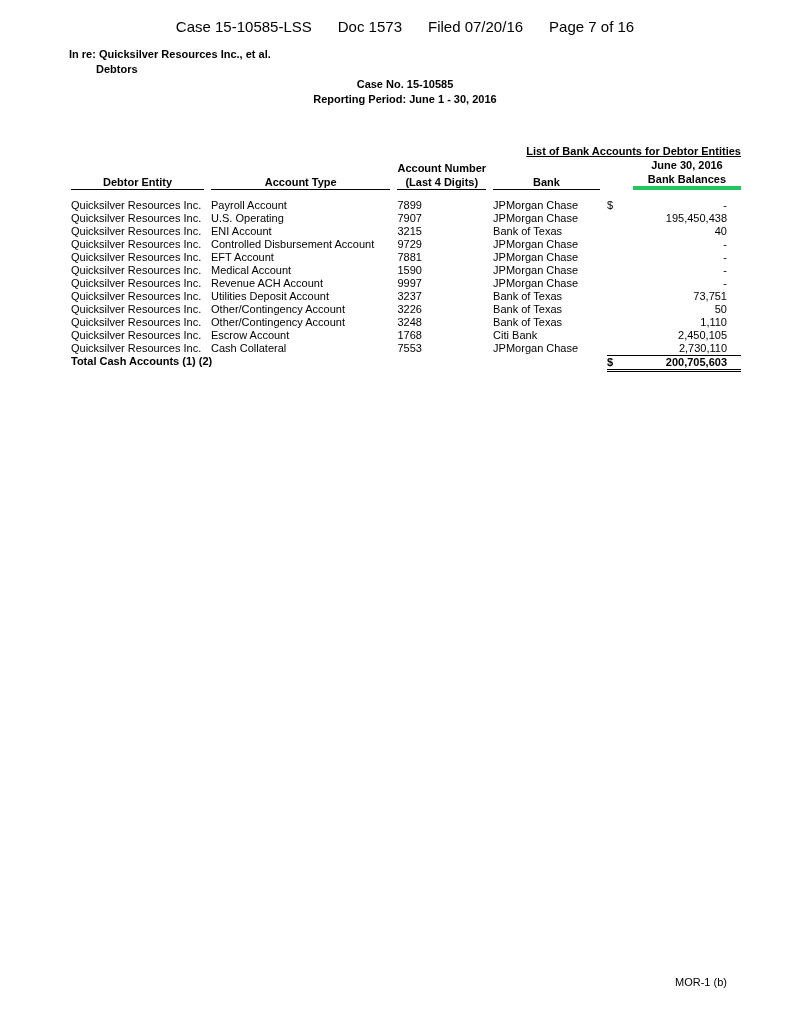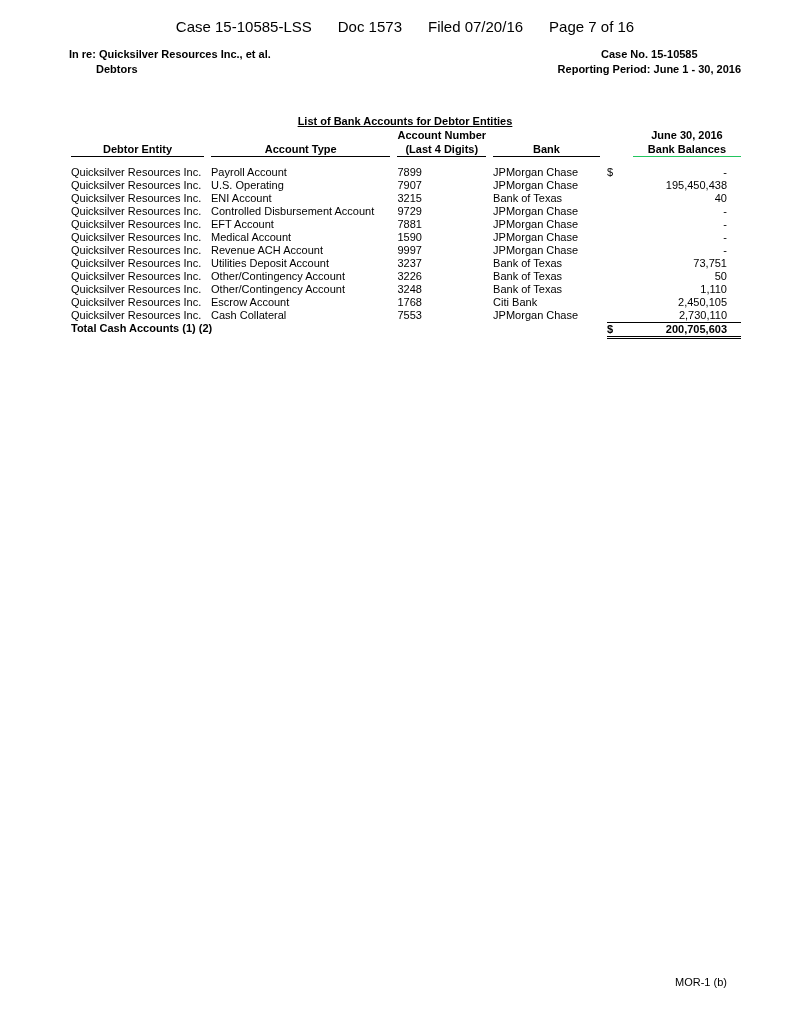--- a/index.html
+++ b/index.html
@@ -7,36 +7,36 @@
   body {
     width: 799px; height: 1034px; position: relative;
     font-family: "Liberation Sans", sans-serif; color: #000;
     overflow: hidden;
   }
   .page { padding: 10px 58px 0 58px; margin-left: 11px; }
 
   .stamp { text-align: center; font-size: 15px; padding-top: 8px; white-space: nowrap; }
   .stamp span { margin: 0 13px; }
 
-  .hdr-row { display: flex; justify-content: space-between; font-size: 11px; font-weight: bold; margin-top: 12px; line-height: 15px; }
+  .hdr-row { display: flex; justify-content: space-between; font-size: 11px; font-weight: bold; margin-top: 12px; line-height: 15px; flex-direction: column; }
   .hdr-left .indent { padding-left: 27px; }
   .hdr-right { text-align: center; }
 
-  .tbl-title { text-align: center; font-size: 11px; font-weight: bold; text-decoration: underline; margin-top: 38px; }
+  .tbl-title { text-align: right; font-size: 11px; font-weight: bold; text-decoration: underline; margin-top: 38px; }
 
   table {
     table-layout: fixed; border-collapse: separate; border-spacing: 7px 0;
     font-size: 11px; margin-left: -5px; width: 684px; margin-top: 1px;
   }
   th { font-weight: bold; vertical-align: bottom; padding: 0; text-align: center; line-height: 14px; }
   th.u { border-bottom: 1px solid #000; }
   th.two-line div { line-height: 14px; }
   th.money-hd { border-bottom: none; }
   th.money-hd .hd-inner { margin-left: 26px; text-align: center; line-height: 14px; }
-  th.money-hd .hd-inner.under { border-bottom: 1px solid #22c55e; }
+  th.money-hd .hd-inner.under { border-bottom: 4px solid #22c55e; }
 
   td { padding: 0; vertical-align: top; line-height: 13px; }
   tbody tr:first-child td { padding-top: 9px; }
   td.ctr { }
   .money { display: flex; justify-content: space-between; }
   .money .amt { padding-right: 14px; text-align: right; flex: 1; }
 
   tfoot td { font-weight: bold; }
   tfoot td.total-money { border-top: 1px solid #000; border-bottom: 3px double #000; }
 

